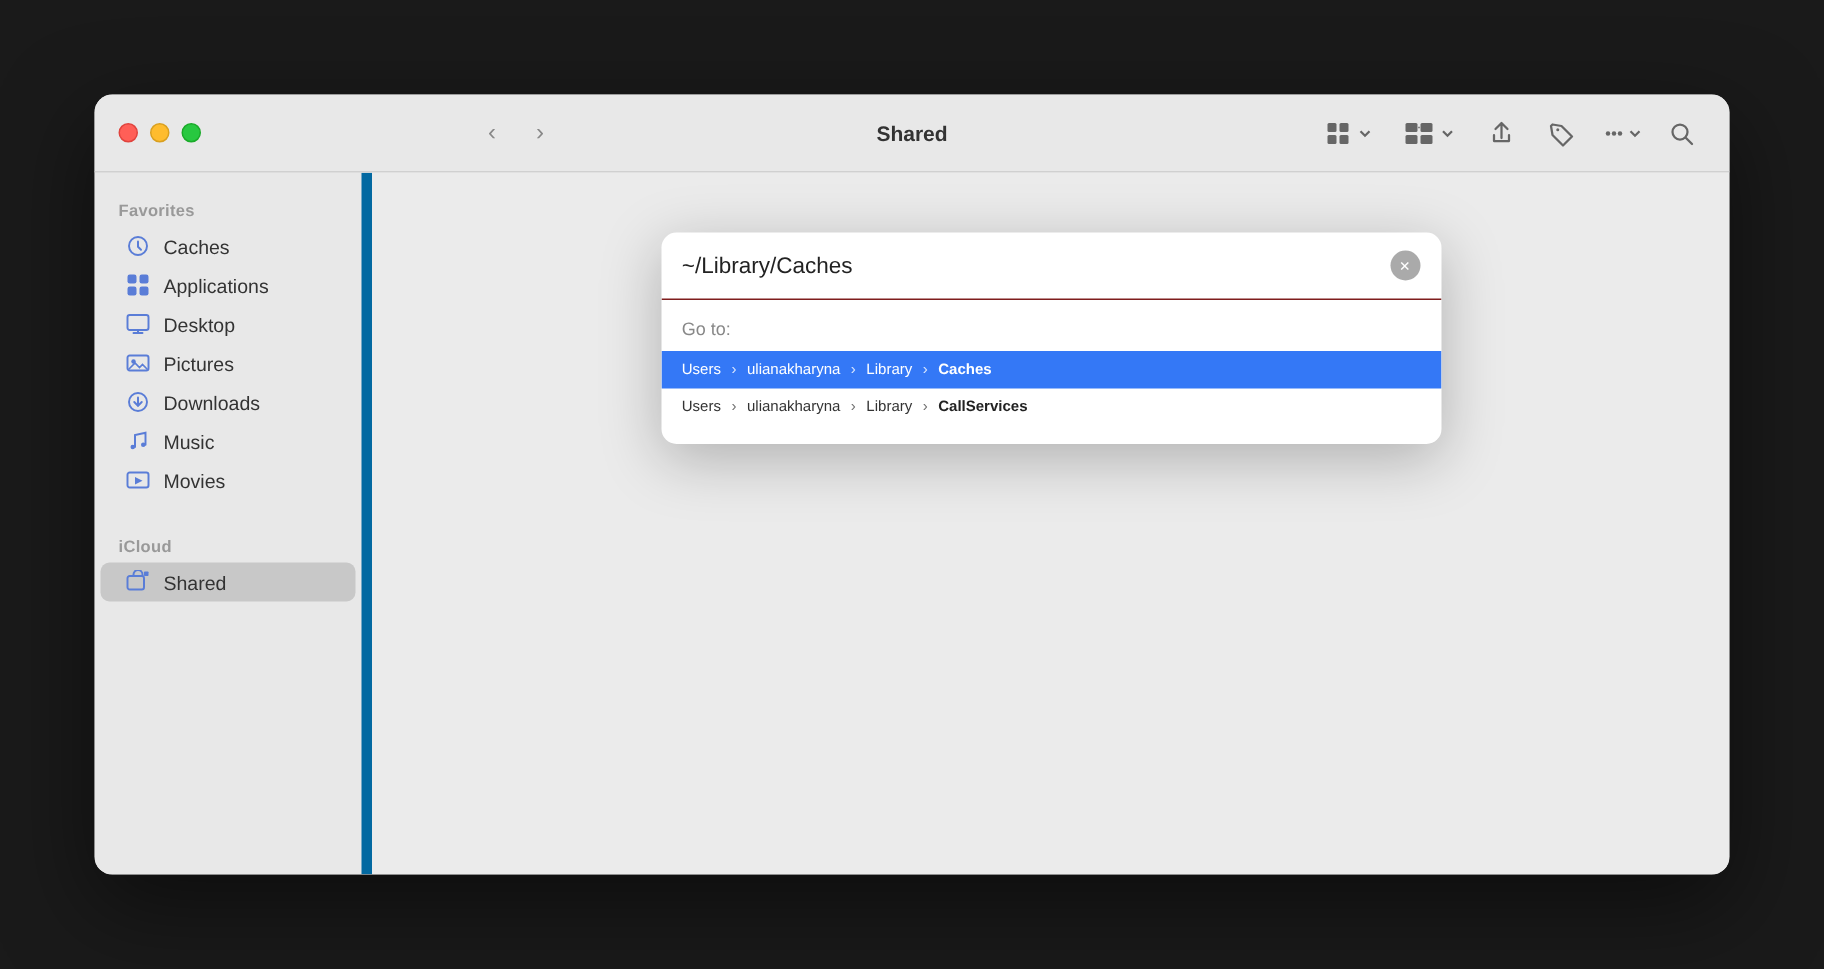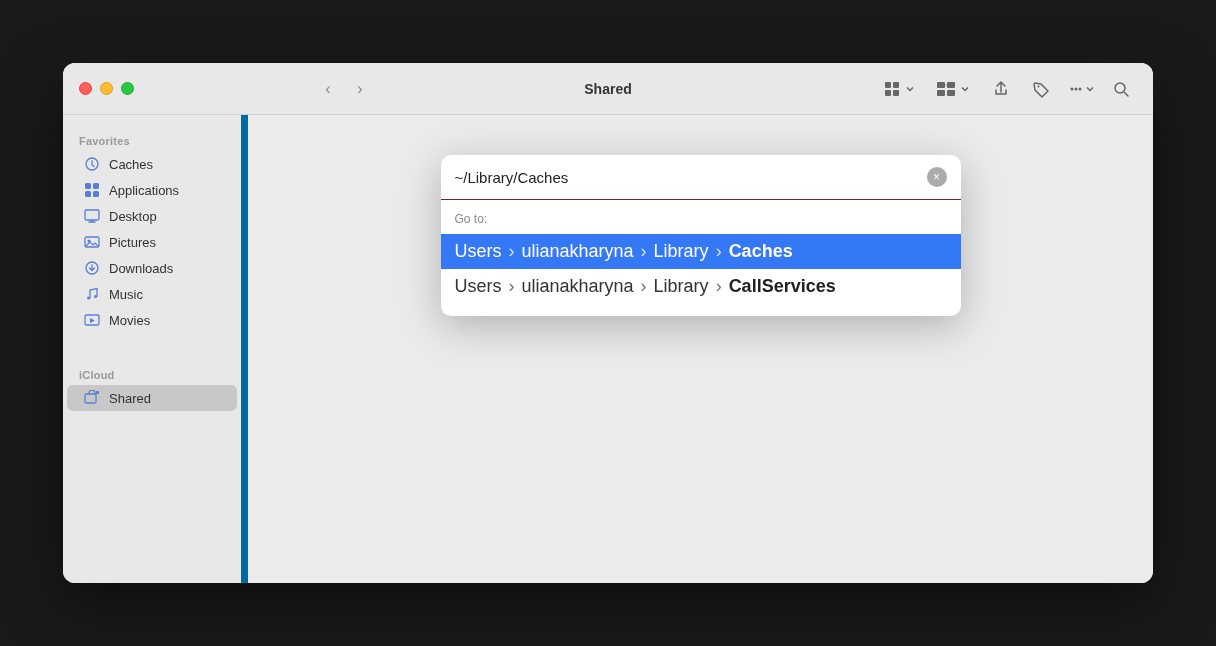--- a/index.html
+++ b/index.html
@@ -196,21 +196,21 @@
     }
     .goto-label {
       font-size: 12px;
       color: #888;
       padding: 4px 14px 8px;
     }
     .goto-result {
       display: flex;
       align-items: flex-end;
       padding: 7px 14px;
-      font-size: 18px;
+      font-size: 10px;
       color: #333;
       cursor: pointer;
       gap: 4px;
     }
     .goto-result.selected {
       background: #3478f6;
       color: #fff;
     }
     .goto-result.selected .goto-bold {
       color: #fff;
@@ -372,21 +372,21 @@
         <span class="sidebar-icon">
           <svg width="16" height="16" viewBox="0 0 16 16" fill="none">
             <rect x="1" y="3" width="14" height="10" rx="1.5" stroke="#5a7dd7" stroke-width="1.3"></rect>
             <path d="M6 6l5 2.5-5 2.5V6z" fill="#5a7dd7"></path>
           </svg>
         </span>
         <span class="sidebar-label">Movies</span>
       </div>
 
 
-      <div class="sidebar-section-label" style="margin-top:28px;">iCloud</div>
+      <div class="sidebar-section-label" style="margin-top:18px;">iCloud</div>
 
 
       <div class="sidebar-item active">
         <span class="sidebar-icon">
           <svg width="16" height="16" viewBox="0 0 16 16" fill="none">
             <rect x="1" y="4" width="11" height="9" rx="1.5" stroke="#5a7dd7" stroke-width="1.3"></rect>
             <path d="M5 4V3a3 3 0 016 0v1" stroke="#5a7dd7" stroke-width="1.3"></path>
             <rect x="12" y="1" width="3" height="3" rx="0.5" fill="#5a7dd7"></rect>
           </svg>
         </span>

